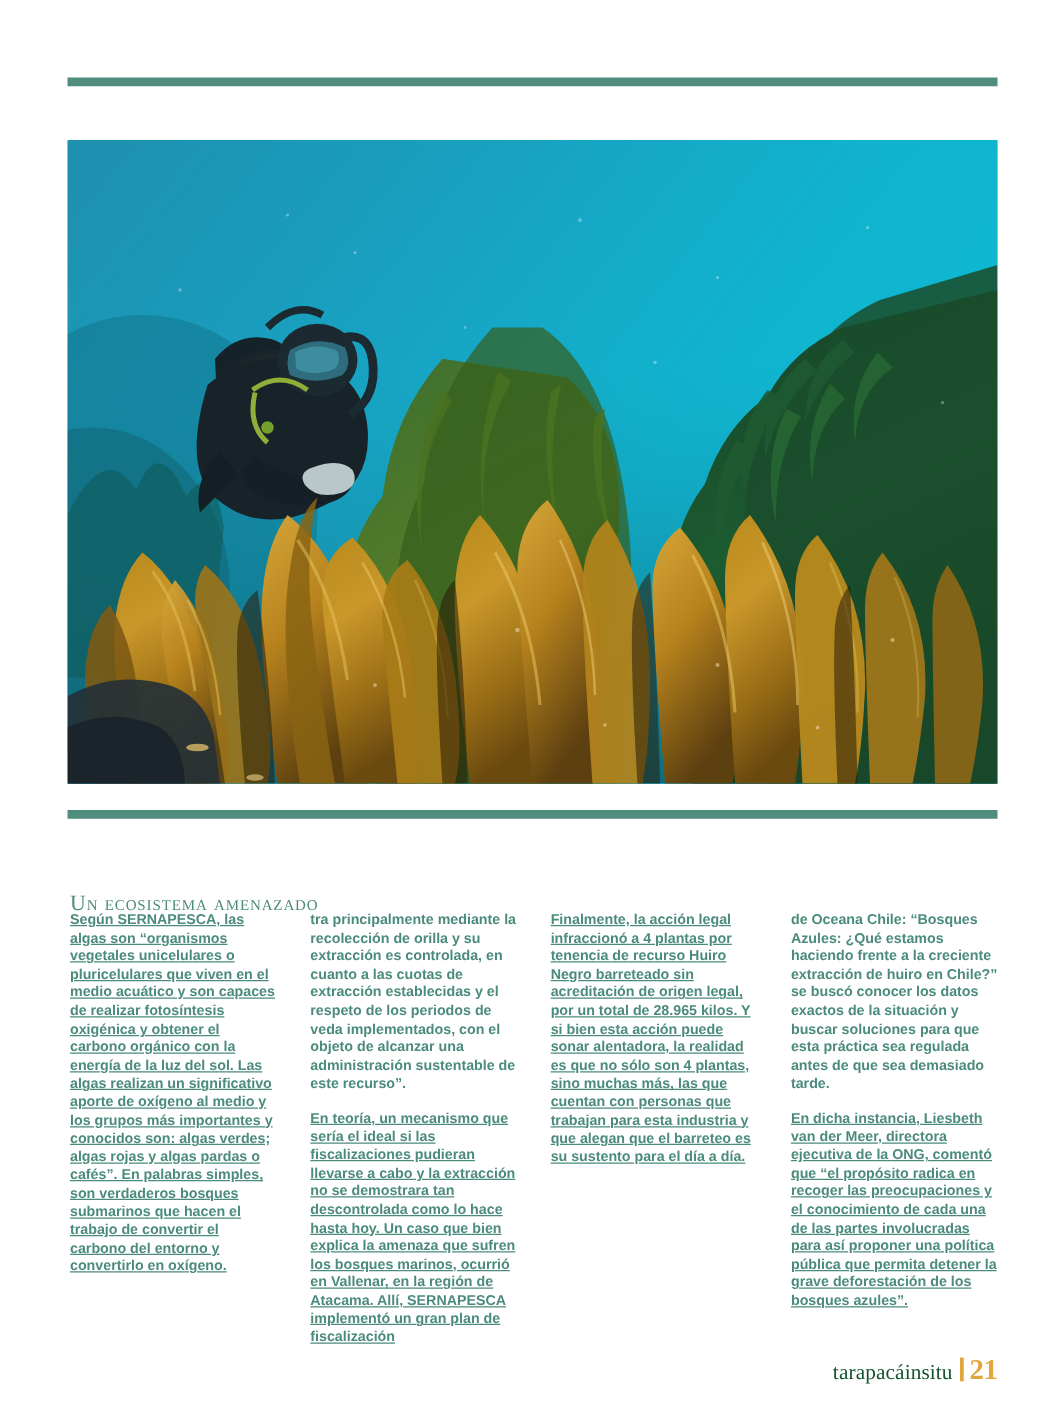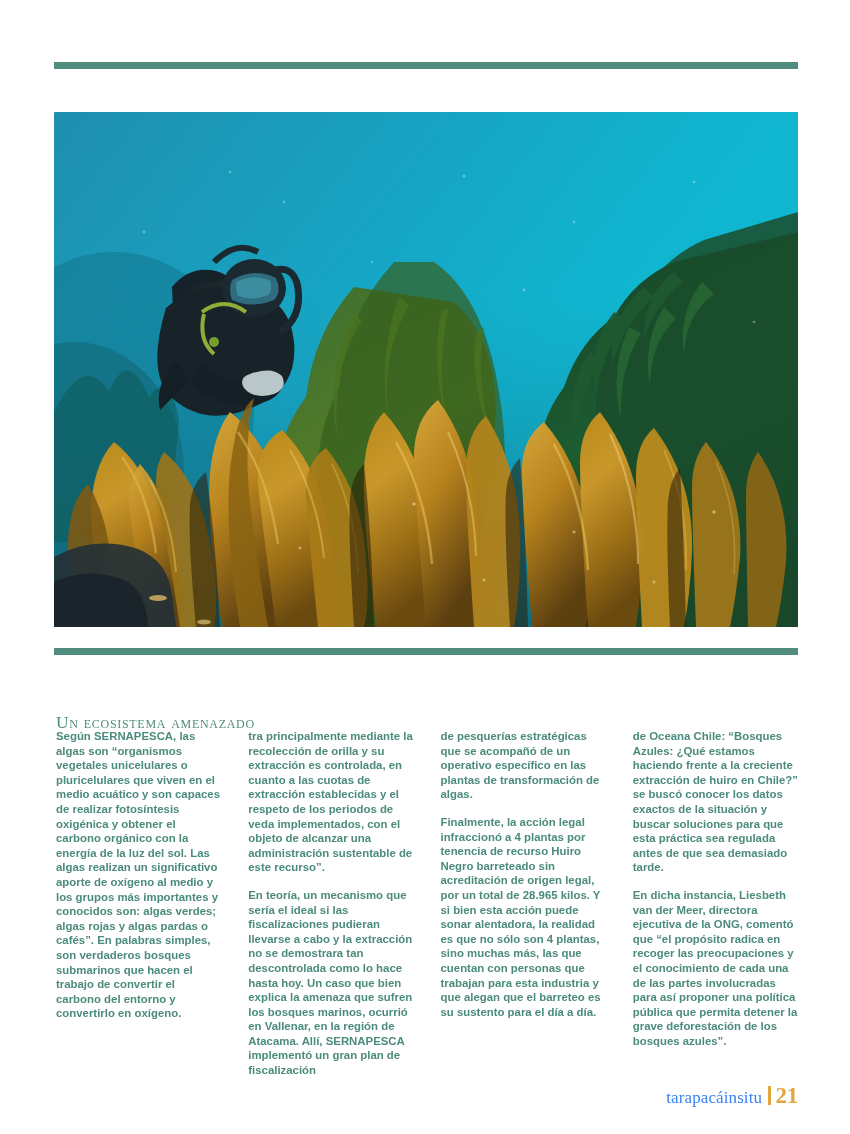--- a/index.html
+++ b/index.html
@@ -92,36 +92,37 @@
     font-family: "Liberation Sans", sans-serif;
     font-size: 11.4px;
     line-height: 14.6px;
     font-weight: 700;
     color: #4b8b7d;
     text-align: left;
     -webkit-font-smoothing: antialiased;
   }
   .col p:last-child {
     margin-bottom: 16px;
+    text-decoration: underline;
   }
 
   
   .footer {
     position: absolute;
     right: 52px;
     bottom: 25px;
     display: flex;
     align-items: baseline;
     white-space: nowrap;
   }
   .brand-name {
     font-family: "Liberation Serif", serif;
     font-size: 17px;
     font-weight: 400;
-    color: #3b82f6;
+    color: #14532d;
     letter-spacing: 0.1px;
   }
   .brand-sep {
     display: inline-block;
     width: 2.5px;
     height: 19px;
     background: #e0a53c;
     margin: 0 5px 0 6px;
     position: relative;
     top: 2px;
@@ -329,21 +330,20 @@
     <div class="col">
       <p>Según SERNAPESCA, las algas son “organismos vegetales unicelulares o pluricelulares que viven en el medio acuático y son capaces de realizar fotosíntesis oxigénica y obtener el carbono orgánico con la energía de la luz del sol. Las algas realizan un significativo aporte de oxígeno al medio y los grupos más importantes y conocidos son: algas verdes; algas rojas y algas pardas o cafés”. En palabras simples, son verdaderos bosques submarinos que hacen el trabajo de convertir el carbono del entorno y convertirlo en oxígeno.</p>
     </div>
 
     <div class="col">
       <p>tra principalmente mediante la recolección de orilla y su extracción es controlada, en cuanto a las cuotas de extracción establecidas y el respeto de los periodos de veda implementados, con el objeto de alcanzar una administración sustentable de este recurso”.</p>
       <p>En teoría, un mecanismo que sería el ideal si las fiscalizaciones pudieran llevarse a cabo y la extracción no se demostrara tan descontrolada como lo hace hasta hoy. Un caso que bien explica la amenaza que sufren los bosques marinos, ocurrió en Vallenar, en la región de Atacama. Allí, SERNAPESCA implementó un gran plan de fiscalización</p>
     </div>
 
     <div class="col">
-      <p>de pesquerías estratégicas que se acompañó de un operativo específico en las plantas de transformación de algas.</p>
       <p>Finalmente, la acción legal infraccionó a 4 plantas por tenencia de recurso Huiro Negro barreteado sin acreditación de origen legal, por un total de 28.965 kilos. Y si bien esta acción puede sonar alentadora, la realidad es que no sólo son 4 plantas, sino muchas más, las que cuentan con personas que trabajan para esta industria y que alegan que el barreteo es su sustento para el día a día.</p>
     </div>
 
     <div class="col">
       <p>de Oceana Chile: “Bosques Azules: ¿Qué estamos haciendo frente a la creciente extracción de huiro en Chile?” se buscó conocer los datos exactos de la situación y buscar soluciones para que esta práctica sea regulada antes de que sea demasiado tarde.</p>
       <p>En dicha instancia, Liesbeth van der Meer, directora ejecutiva de la ONG, comentó que “el propósito radica en recoger las preocupaciones y el conocimiento de cada una de las partes involucradas para así proponer una política pública que permita detener la grave deforestación de los bosques azules”.</p>
     </div>
 
   </div>
 

